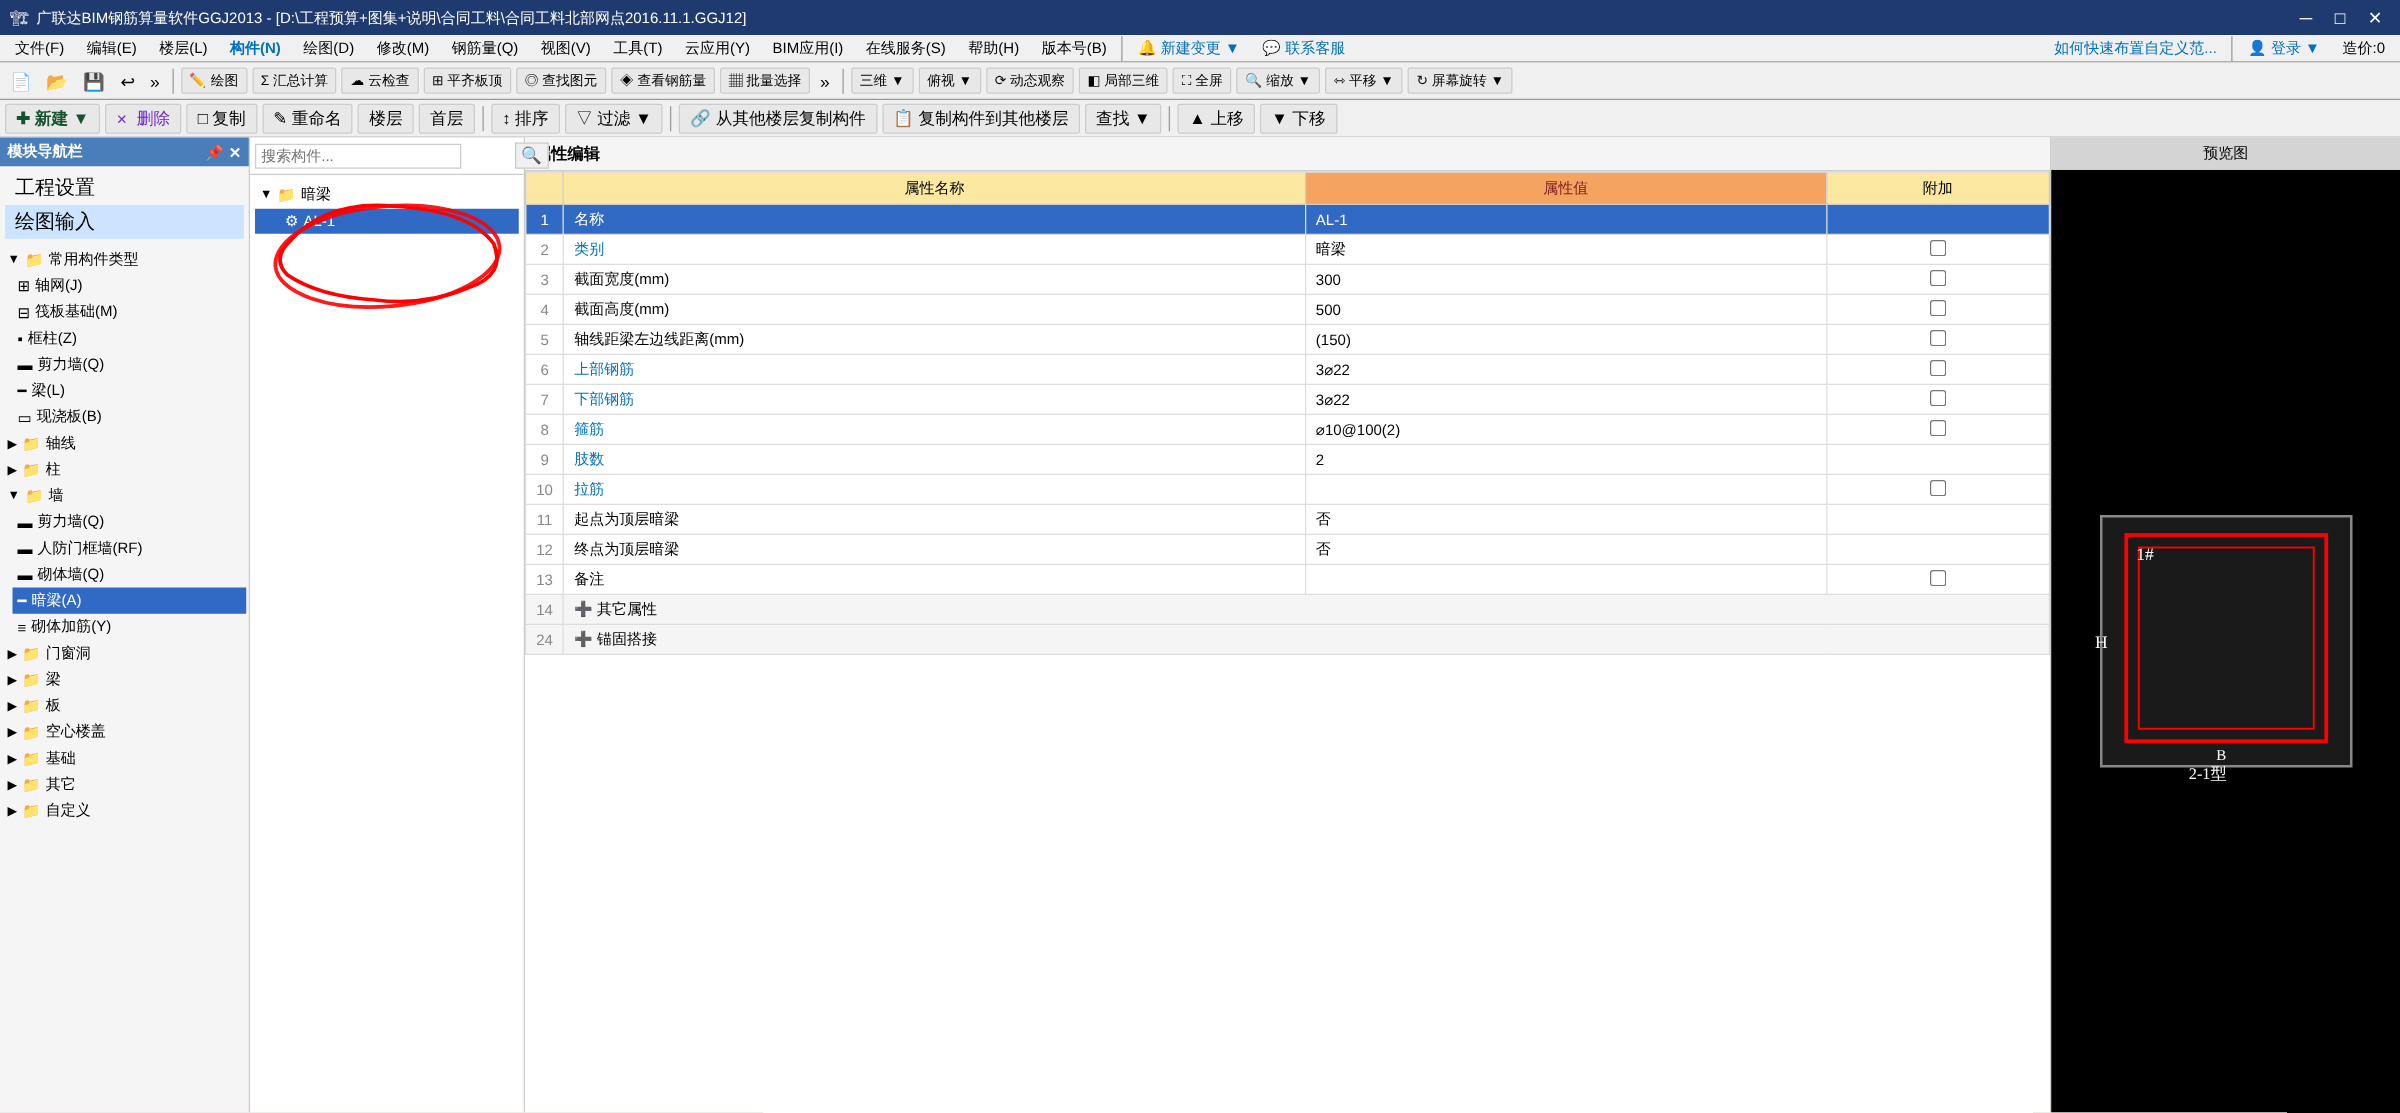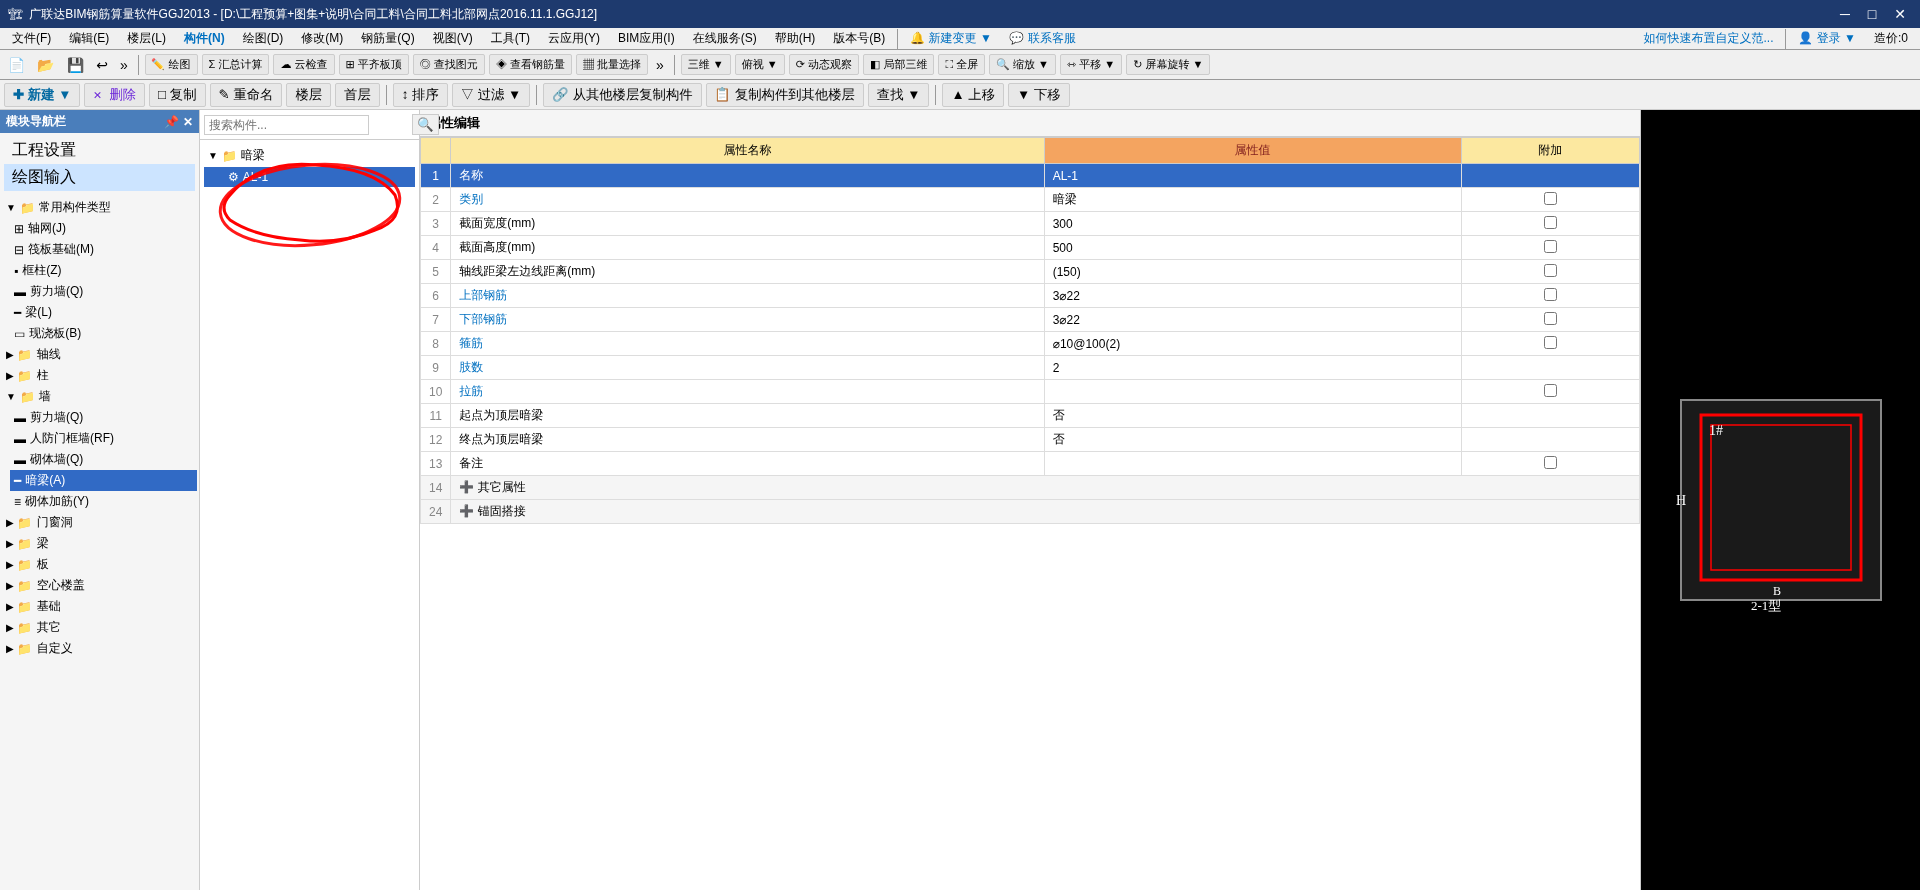--- a/index.html
+++ b/index.html
@@ -71,21 +71,21 @@
     .comp-btn {
       padding: 2px 8px;
       cursor: pointer;
       background: #e8e8e8;
       border: 1px solid #ccc;
       border-radius: 2px;
       display: flex;
       align-items: center;
       gap: 3px;
     }
-    .comp-btn.new-btn { color: #0369a1; font-weight: bold; }
+    .comp-btn.new-btn { color: #14532d; font-weight: bold; }
     .comp-btn.delete-btn { color: #6d28d9; font-family: Liberation Mono, monospace; }
 
     
     .main-layout {
       display: flex;
       height: calc(890px - 28px - 22px - 30px - 30px);
     }
 
     
     .module-nav {
@@ -578,20 +578,21 @@
               <span> 锚固搭接</span>
             </td>
           </tr>
 
         </tbody>
       </table>
     </div>
   </div>
 
   <div class="preview-panel">
+    <div class="preview-title">预览图</div>
     <div class="preview-canvas">
       <svg width="240" height="240" viewBox="0 0 240 240">
 
         <rect x="20" y="20" width="200" height="200" fill="#1a1a1a" stroke="#888" stroke-width="2"></rect>
 
         <rect x="40" y="35" width="160" height="165" fill="none" stroke="red" stroke-width="3"></rect>
 
         <rect x="50" y="45" width="140" height="145" fill="none" stroke="red" stroke-width="1.5"></rect>
 
         <text x="15" y="125" fill="white" font-size="14" font-family="SimSun">H</text>

